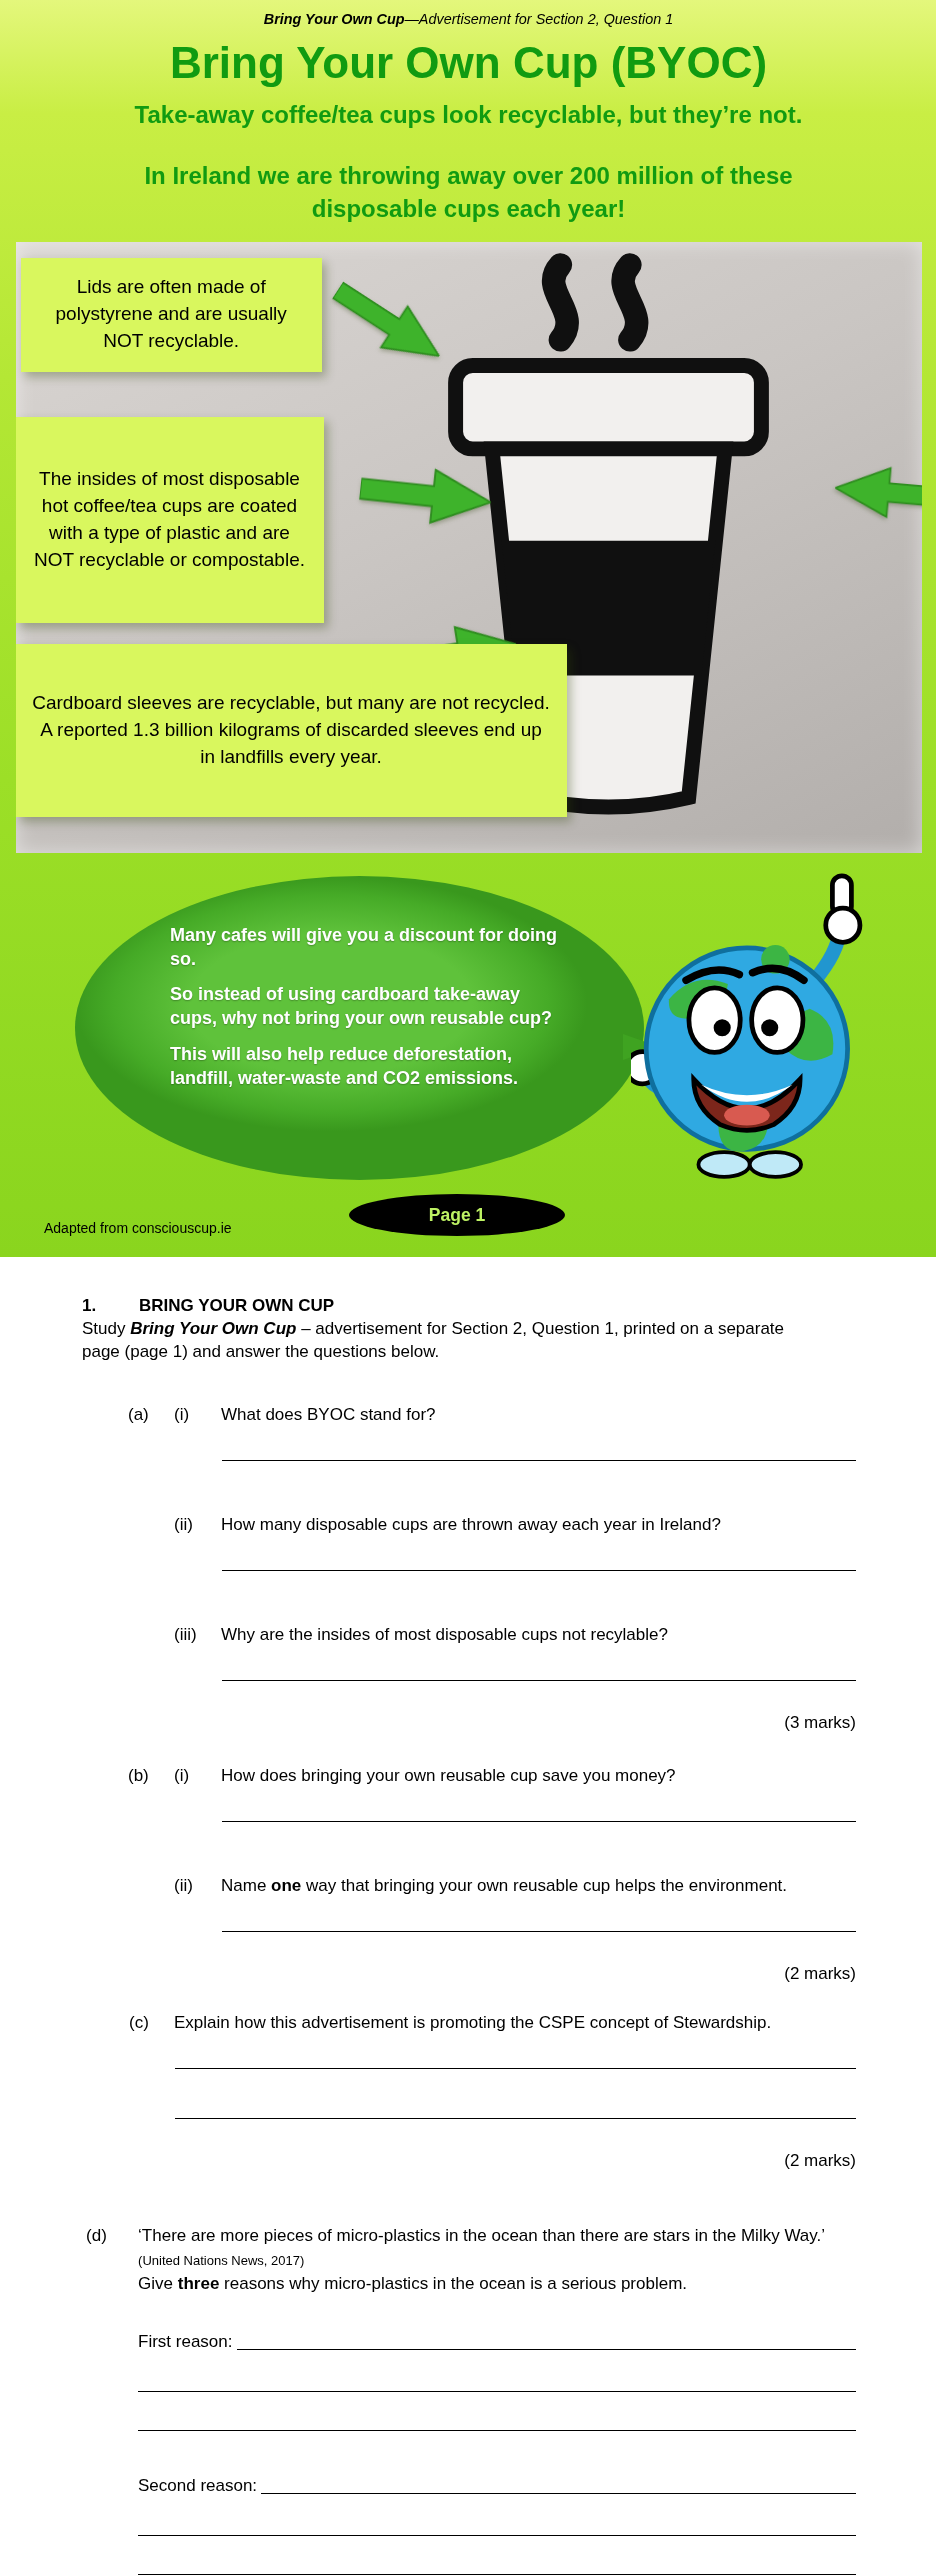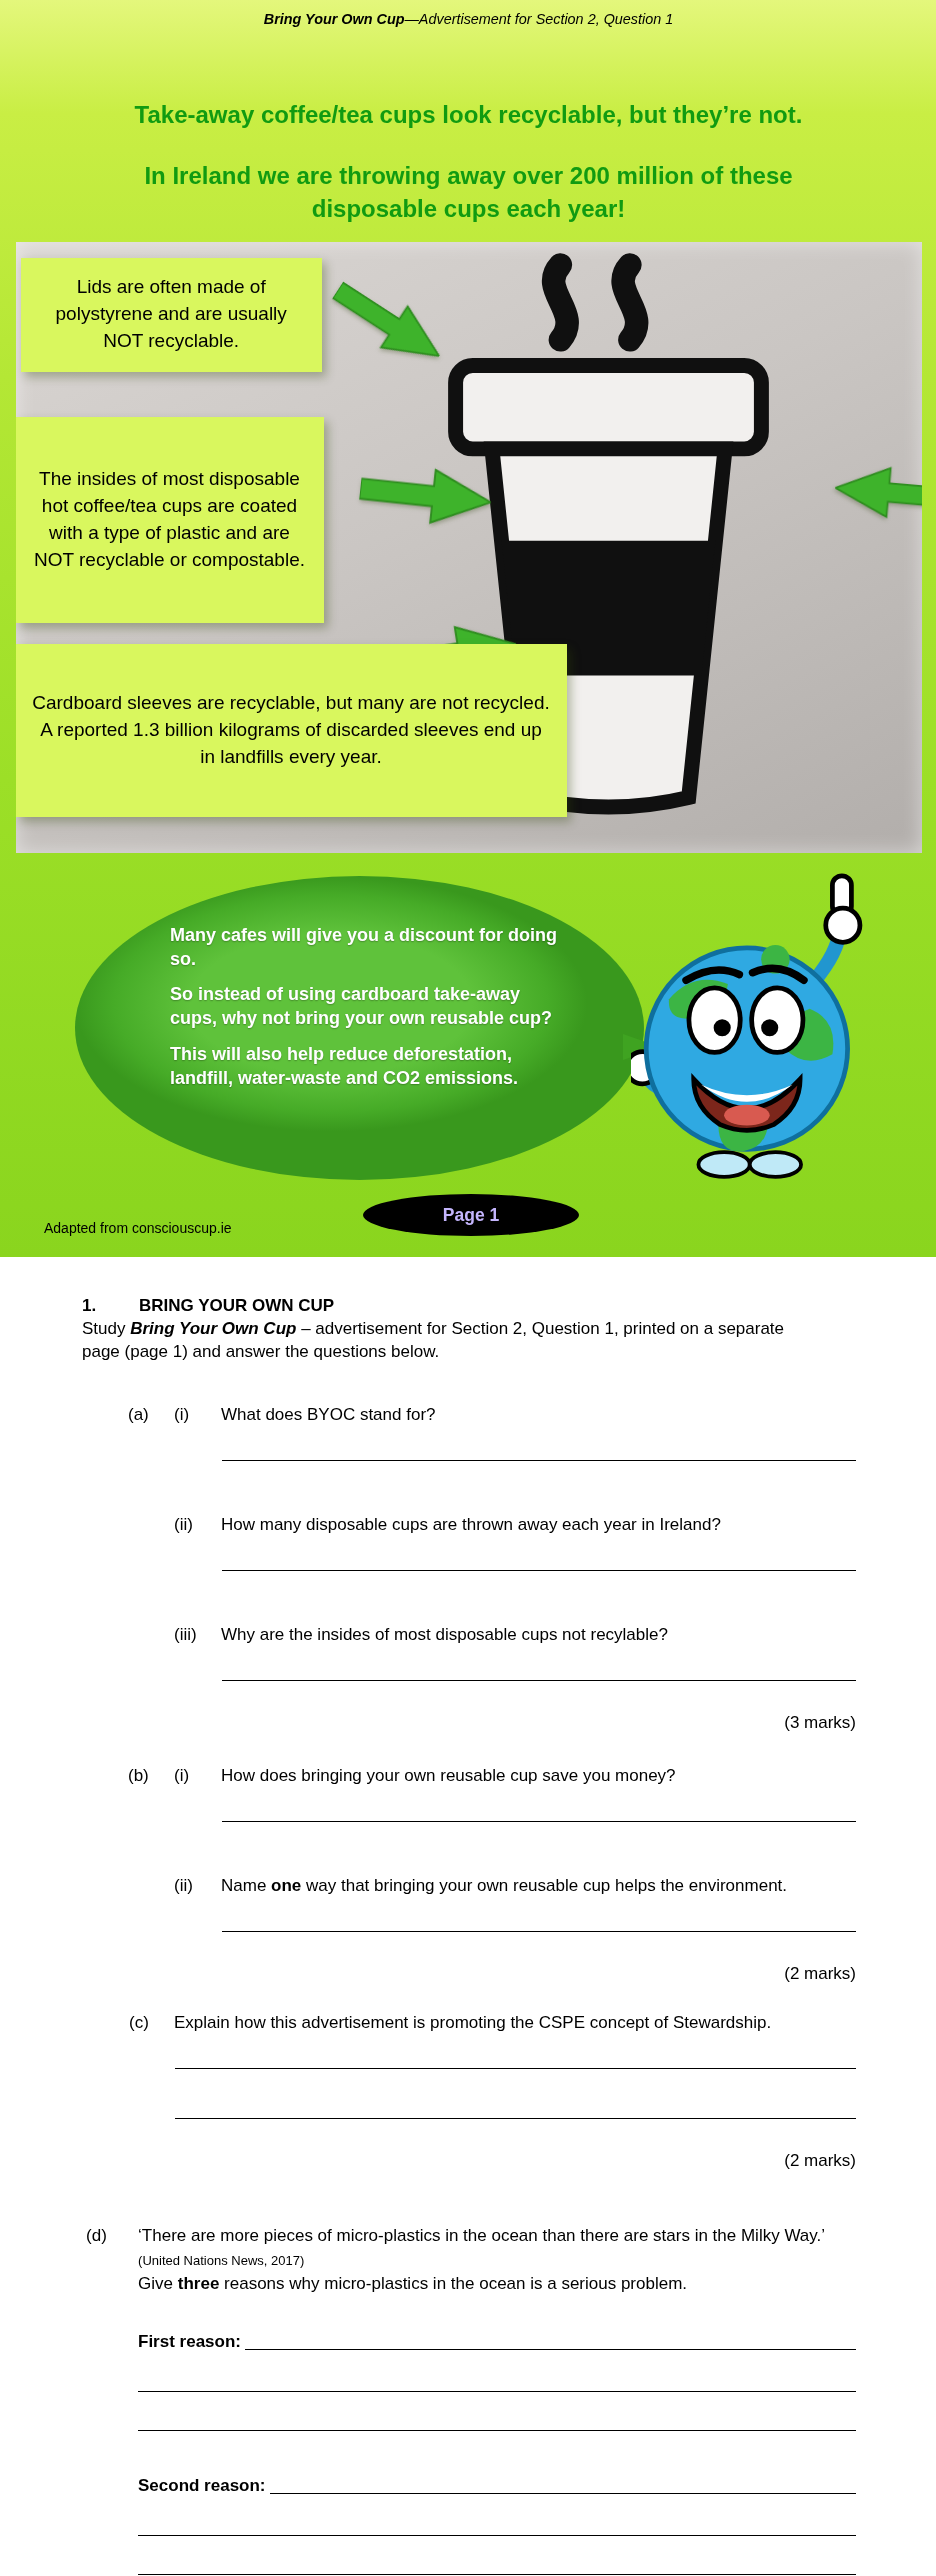--- a/index.html
+++ b/index.html
@@ -62,22 +62,22 @@
     position:absolute; left:95px; top:47px; width:392px;
     color:#fff; font-weight:700; font-size:18px; line-height:24px;
     text-shadow:0 1px 1.5px rgba(0,0,0,.28);
   }
   .bubble-inner p { margin:0; }
   .bubble-inner p + p { margin-top:11.3px; }
 
   .mascot { position:absolute; left:631px; top:866px; width:247px; height:314px; }
 
   .page-oval {
-    position:absolute; left:363px; top:1194px; width:216px; height:42px;
-    background:#000; border-radius:50%; color:#c4b5fd;
+    position:absolute; left:349px; top:1194px; width:216px; height:42px;
+    background:#000; border-radius:50%; color:#bef264;
     display:flex; align-items:center; justify-content:center;
     font-size:17.5px; font-weight:700;
   }
   .credit { position:absolute; left:44px; top:1220px; font-size:14px; }
 
   
   .ws {
     position:relative; width:937px; height:2024px; box-sizing:border-box;
     padding:37px 80px 0 82px; background:#fff;
     font-size:17px; line-height:23px;
@@ -95,40 +95,41 @@
   .qc .qt { flex:1; }
   .qd { display:flex; margin-left:4.1px; }
   .qd .l1 { width:52px; flex:none; }
   .qd .body { flex:1; max-width:718px; }
   .cite { font-size:13px; }
   .line { height:0; border-bottom:1px solid #000; }
   .line-a { margin-left:140px; width:634px; }
   .line-c { margin-left:93px; width:681px; }
   .line-d { margin-left:56px; width:718px; }
   .fillrow { display:flex; align-items:flex-end; margin-left:56px; width:718px; }
-  .fillrow .flab { white-space:nowrap; padding-right:4.1px;font-weight:bold; }
+  .fillrow .flab { white-space:nowrap; padding-right:4.1px; }
   .fillrow .fline { flex:1; height:18.5px; border-bottom:1px solid #000; margin-bottom:2.6px; }
   .marks { width:774px; text-align:right; }
 
   .mt28 { margin-top:14.4px; }  .mt78 { margin-top:40px; }  .mt66 { margin-top:34px; }
   .mt100{ margin-top:52px; } .mt40 { margin-top:30px; }  .mt58 { margin-top:30px; }
   .mt50 { margin-top:26px; }  .mt95 { margin-top:49px; }  .mt68 { margin-top:35px; }
   .mt74 { margin-top:38px; }  .mt84 { margin-top:43px; }
 </style>
 </head>
 <body>
 
 <div class="page">
 
   <section class="ad">
 
     <div class="ad-header">
       <span class="bi">Bring Your Own Cup</span><span class="it">—Advertisement for Section 2, Question 1</span>
     </div>
 
+    <h1 class="ad-title">Bring Your Own Cup (BYOC)</h1>
     <div class="ad-subtitle">Take-away coffee/tea cups look recyclable, but they’re not.</div>
     <div class="ad-lead">
       <div>In Ireland we are throwing away over 200 million of these</div>
       <div>disposable cups each year!</div>
     </div>
 
     <div class="photo">
 
       <svg class="cup" viewBox="0 0 390 560">
         <path class="steam" d="M150 14 C128 38 172 58 150 84"></path>

